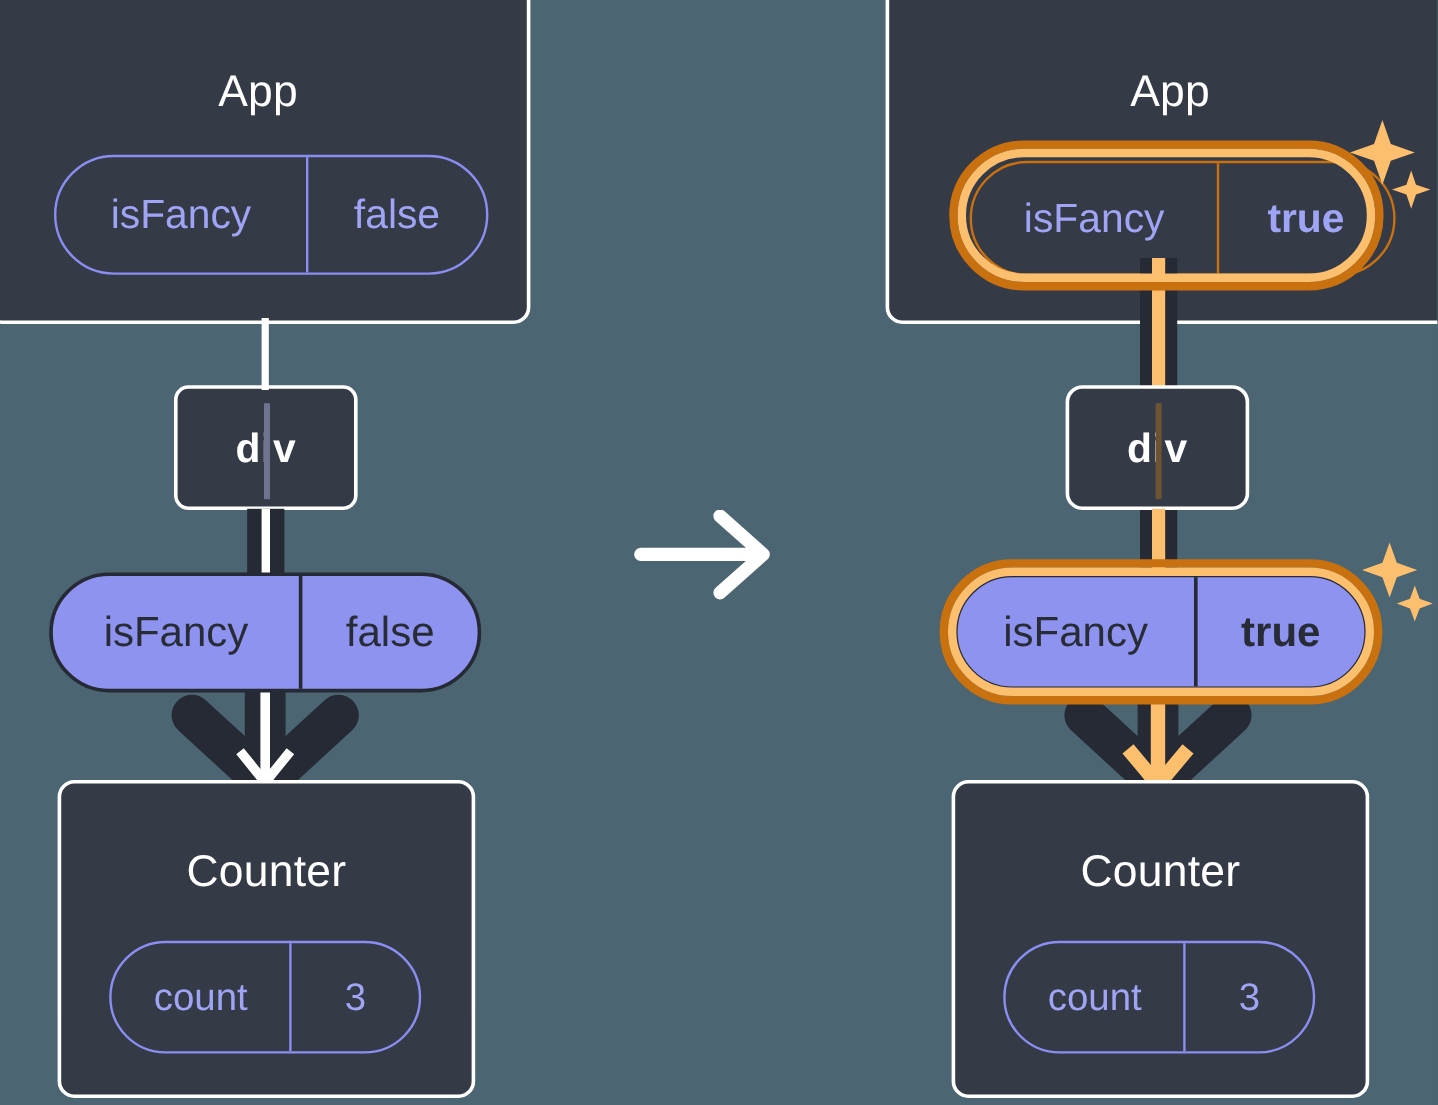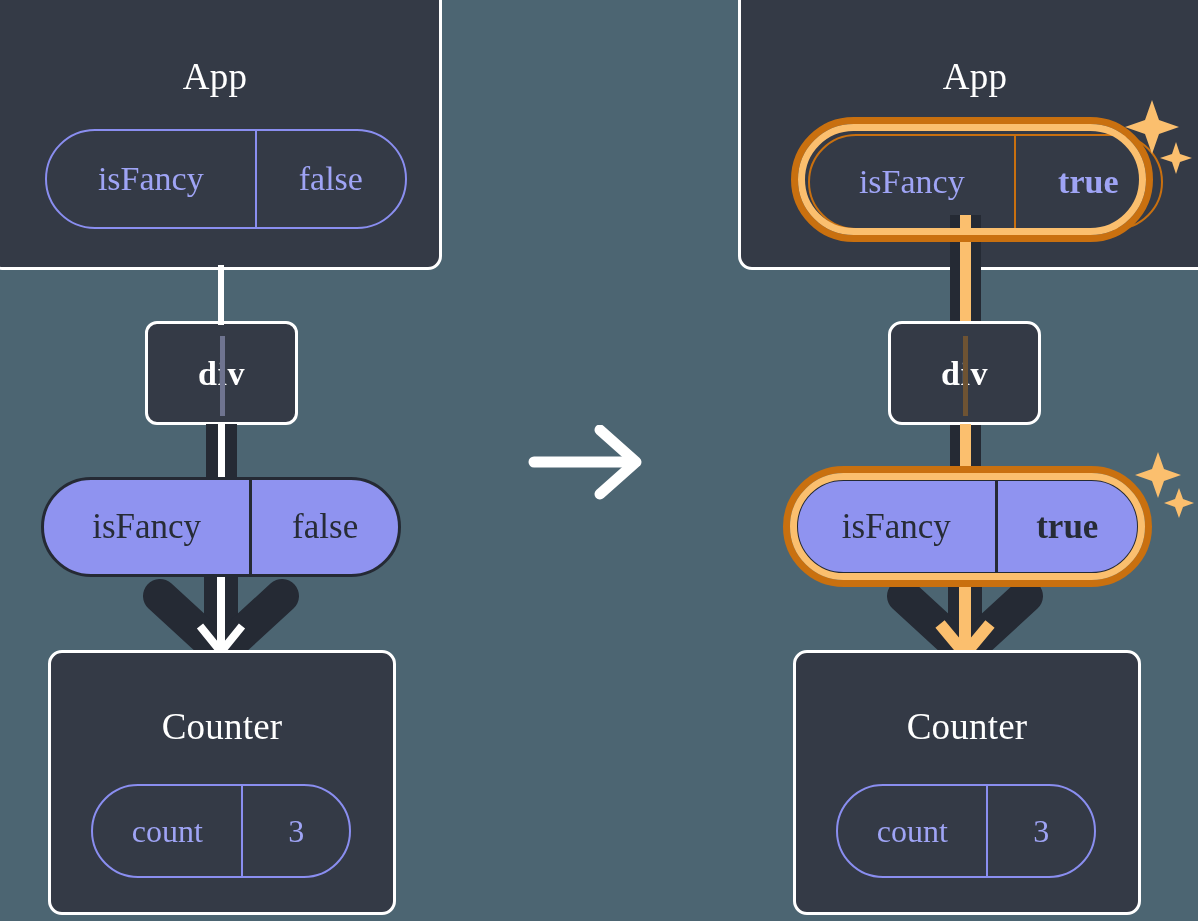--- a/index.html
+++ b/index.html
@@ -6,21 +6,21 @@
     margin: 0;
     padding: 0;
     background: #4c6572;
   }
   #stage {
     position: relative;
     width: 1198px;
     height: 921px;
     background: #4c6572;
     overflow: hidden;
-    font-family: Liberation Serif, serif;
+    font-family: Liberation Sans, sans-serif;
   }
 
   
   .box {
     position: absolute;
     background: #343a46;
     border: 3px solid #ffffff;
     border-radius: 14px;
     box-sizing: border-box;
   }

